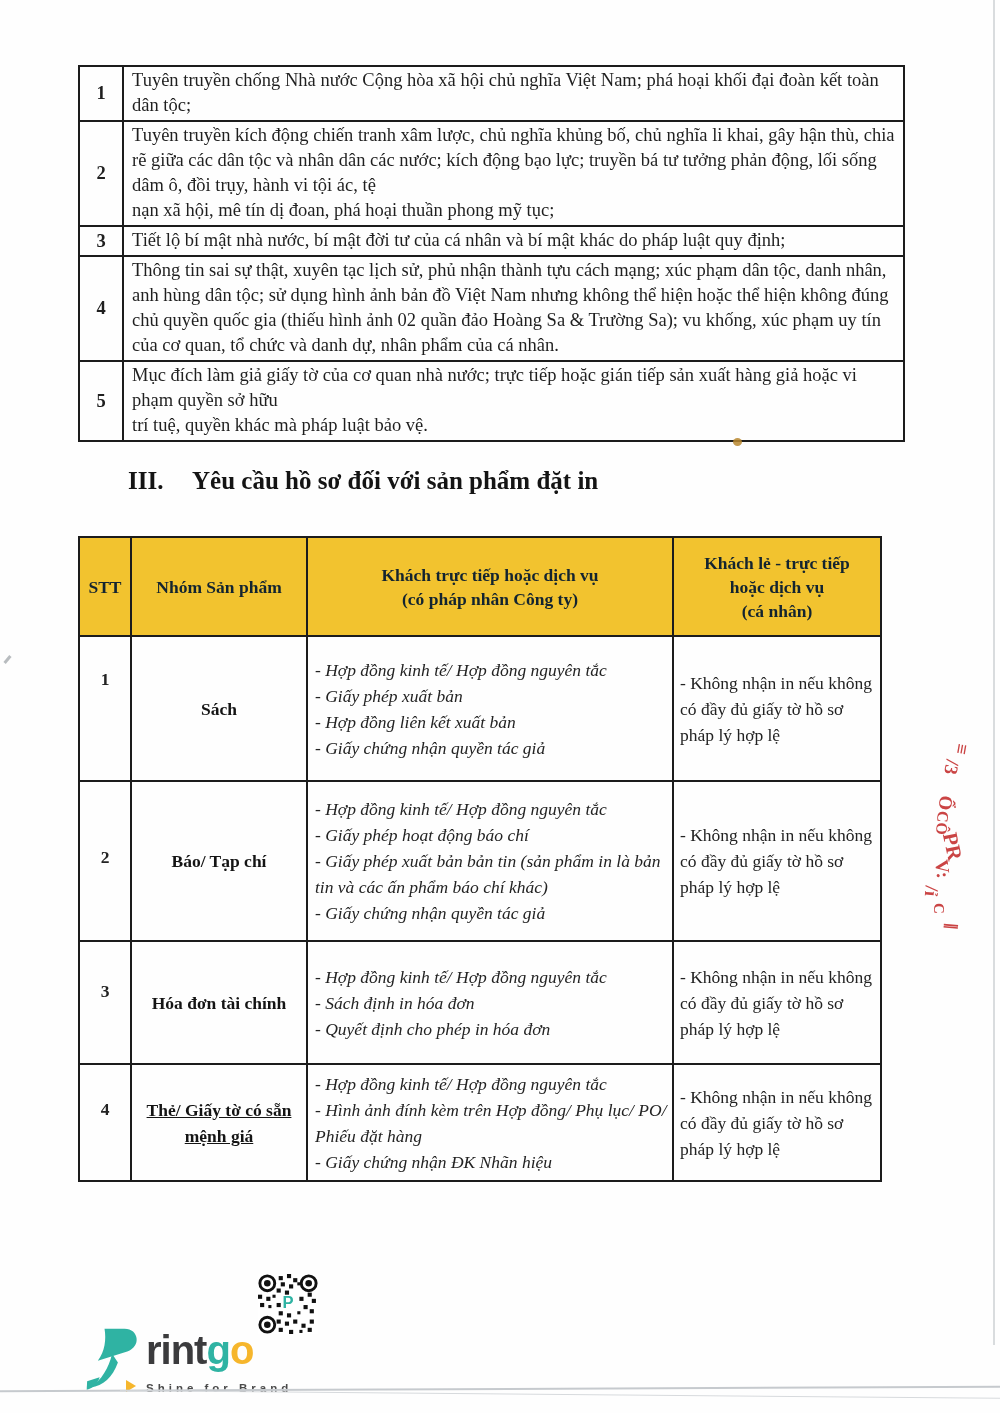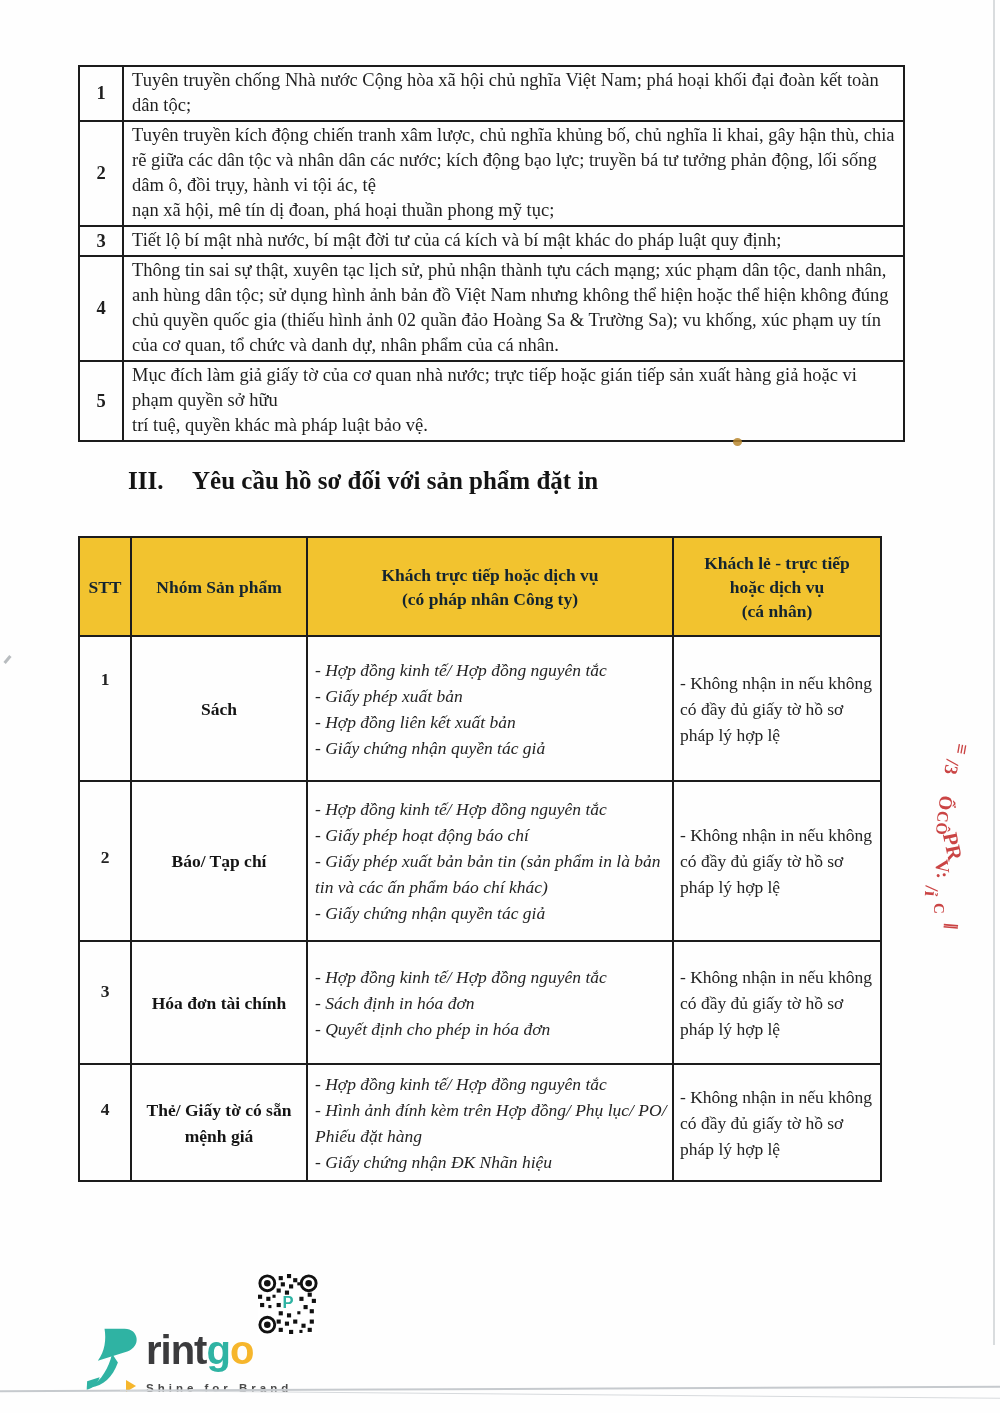--- a/index.html
+++ b/index.html
@@ -32,21 +32,21 @@
   #requirements td.docs{padding:4px 0 4px 7px;font-style:italic;}
   #requirements td.docs .doc{white-space:normal;}
   #requirements td.retail{padding:4px 6px;white-space:pre-line;margin-left:40px;}
   tr.r1{height:145px;} tr.r2{height:160px;} tr.r3{height:123px;} tr.r4{height:117px;}
   tr.r1 td.stt{padding-bottom:60px;}
   tr.r1 td.group{padding-top:52px;}
   tr.r2 td.stt{padding-bottom:10px;}
   tr.r3 td.stt{padding-bottom:24px;}
   tr.r3 td.group{padding-bottom:30px;}
   tr.r4 td.stt{padding-bottom:28px;}
-  tr.r4 td.group{padding-top:26px;}
+  tr.r4 td.group{padding-top:26px;text-decoration:underline;}
 
   
   #logo{position:absolute;left:84px;top:1324px;width:420px;height:90px;}
   #logo .mark{position:absolute;left:0;top:2px;}
   #logo .word{position:absolute;left:62px;top:4px;font-family:"Liberation Sans",sans-serif;
               font-weight:bold;font-size:40px;letter-spacing:-1px;color:#3b3b3d;}
   #logo .word .lt-teal{color:#2FB3A3;}
   #logo .word .lt-yellow{color:#F6B62C;}
   #logo .tagline{position:absolute;left:62px;top:58px;font-family:"Liberation Sans",sans-serif;
                  font-weight:bold;font-size:11.5px;letter-spacing:4px;color:#4a4a4a;}
@@ -80,21 +80,21 @@
         <td class="no">1</td>
         <td class="txt">Tuyên truyền chống Nhà nước Cộng hòa xã hội chủ nghĩa Việt Nam; phá hoại khối đại đoàn kết toàn dân tộc;</td>
       </tr>
       <tr>
         <td class="no">2</td>
         <td class="txt">Tuyên truyền kích động chiến tranh xâm lược, chủ nghĩa khủng bố, chủ nghĩa li khai, gây hận thù, chia rẽ giữa các dân tộc và nhân dân các nước; kích động bạo lực; truyền bá tư tưởng phản động, lối sống dâm ô, đồi trụy, hành vi tội ác, tệ
 nạn xã hội, mê tín dị đoan, phá hoại thuần phong mỹ tục;</td>
       </tr>
       <tr>
         <td class="no">3</td>
-        <td class="txt">Tiết lộ bí mật nhà nước, bí mật đời tư của cá kích và bí mật khác do pháp luật quy định;</td>
+        <td class="txt">Tiết lộ bí mật nhà nước, bí mật đời tư của cá nhân và bí mật khác do pháp luật quy định;</td>
       </tr>
       <tr>
         <td class="no">4</td>
         <td class="txt">Thông tin sai sự thật, xuyên tạc lịch sử, phủ nhận thành tựu cách mạng; xúc phạm dân tộc, danh nhân, anh hùng dân tộc; sử dụng hình ảnh bản đồ Việt Nam nhưng không thể hiện hoặc thể hiện không đúng chủ quyền quốc gia (thiếu hình ảnh 02 quần đảo Hoàng Sa &amp; Trường Sa); vu khống, xúc phạm uy tín của cơ quan, tổ chức và danh dự, nhân phẩm của cá nhân.</td>
       </tr>
       <tr>
         <td class="no">5</td>
         <td class="txt">Mục đích làm giả giấy tờ của cơ quan nhà nước; trực tiếp hoặc gián tiếp sản xuất hàng giả hoặc vi phạm quyền sở hữu
 trí tuệ, quyền khác mà pháp luật bảo vệ.</td>
       </tr>

